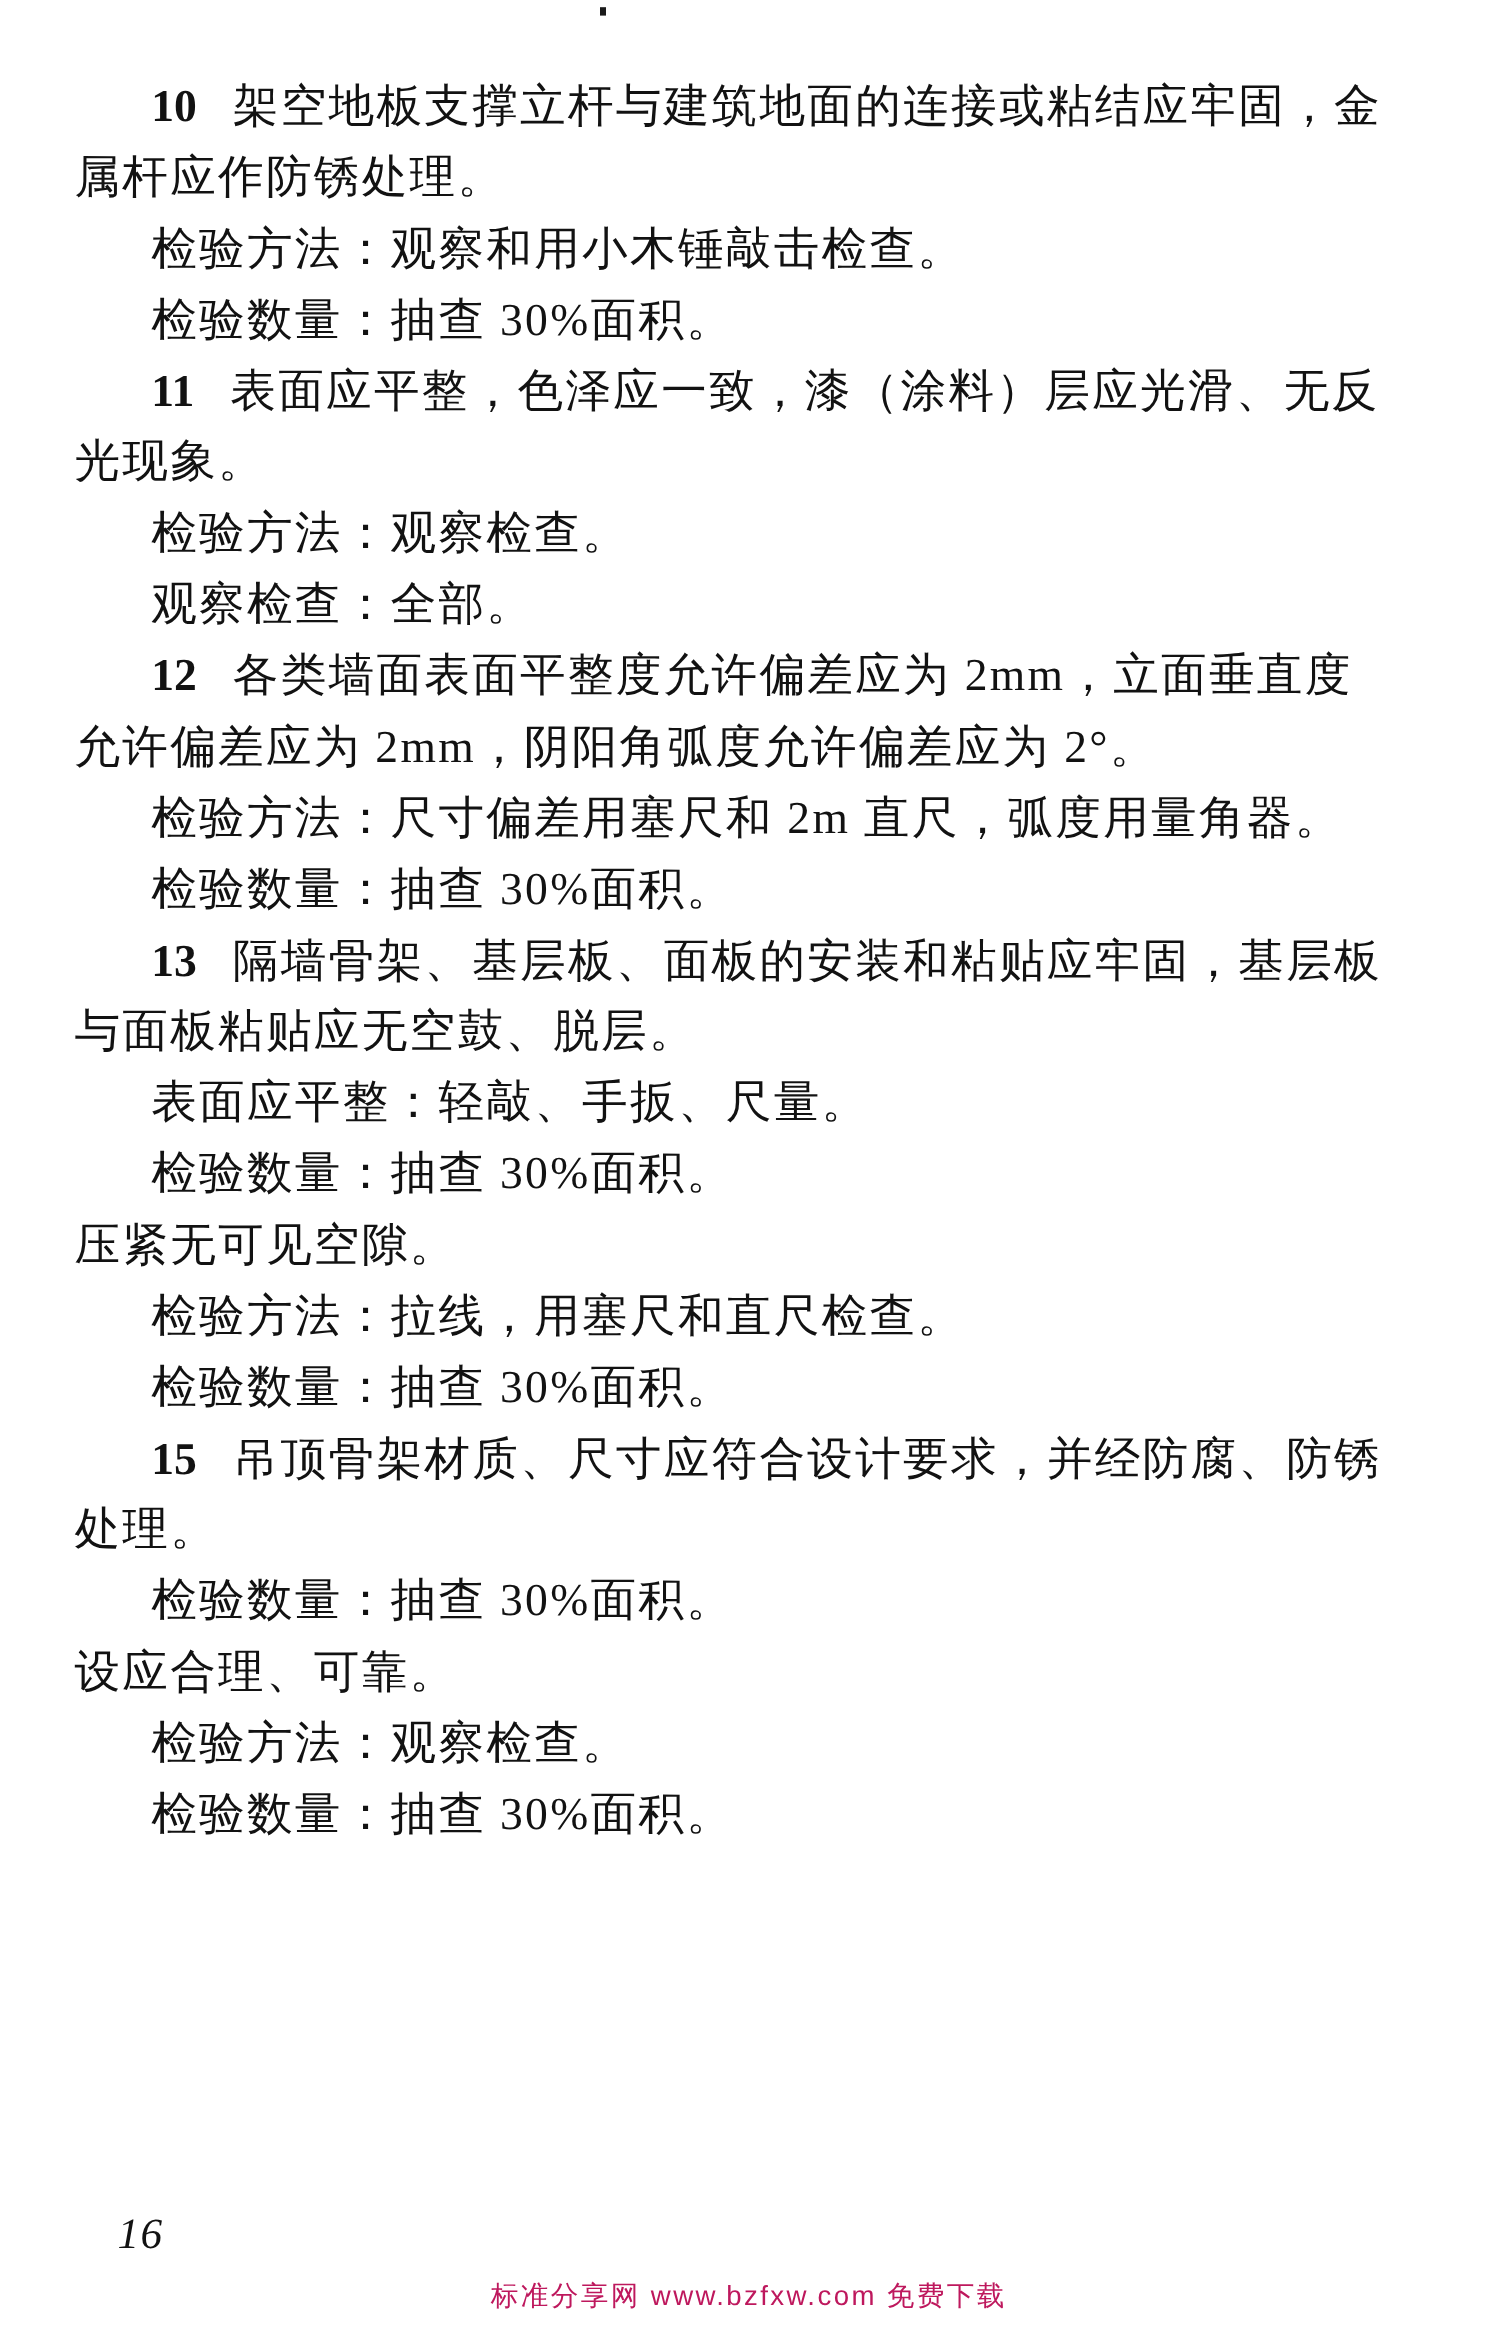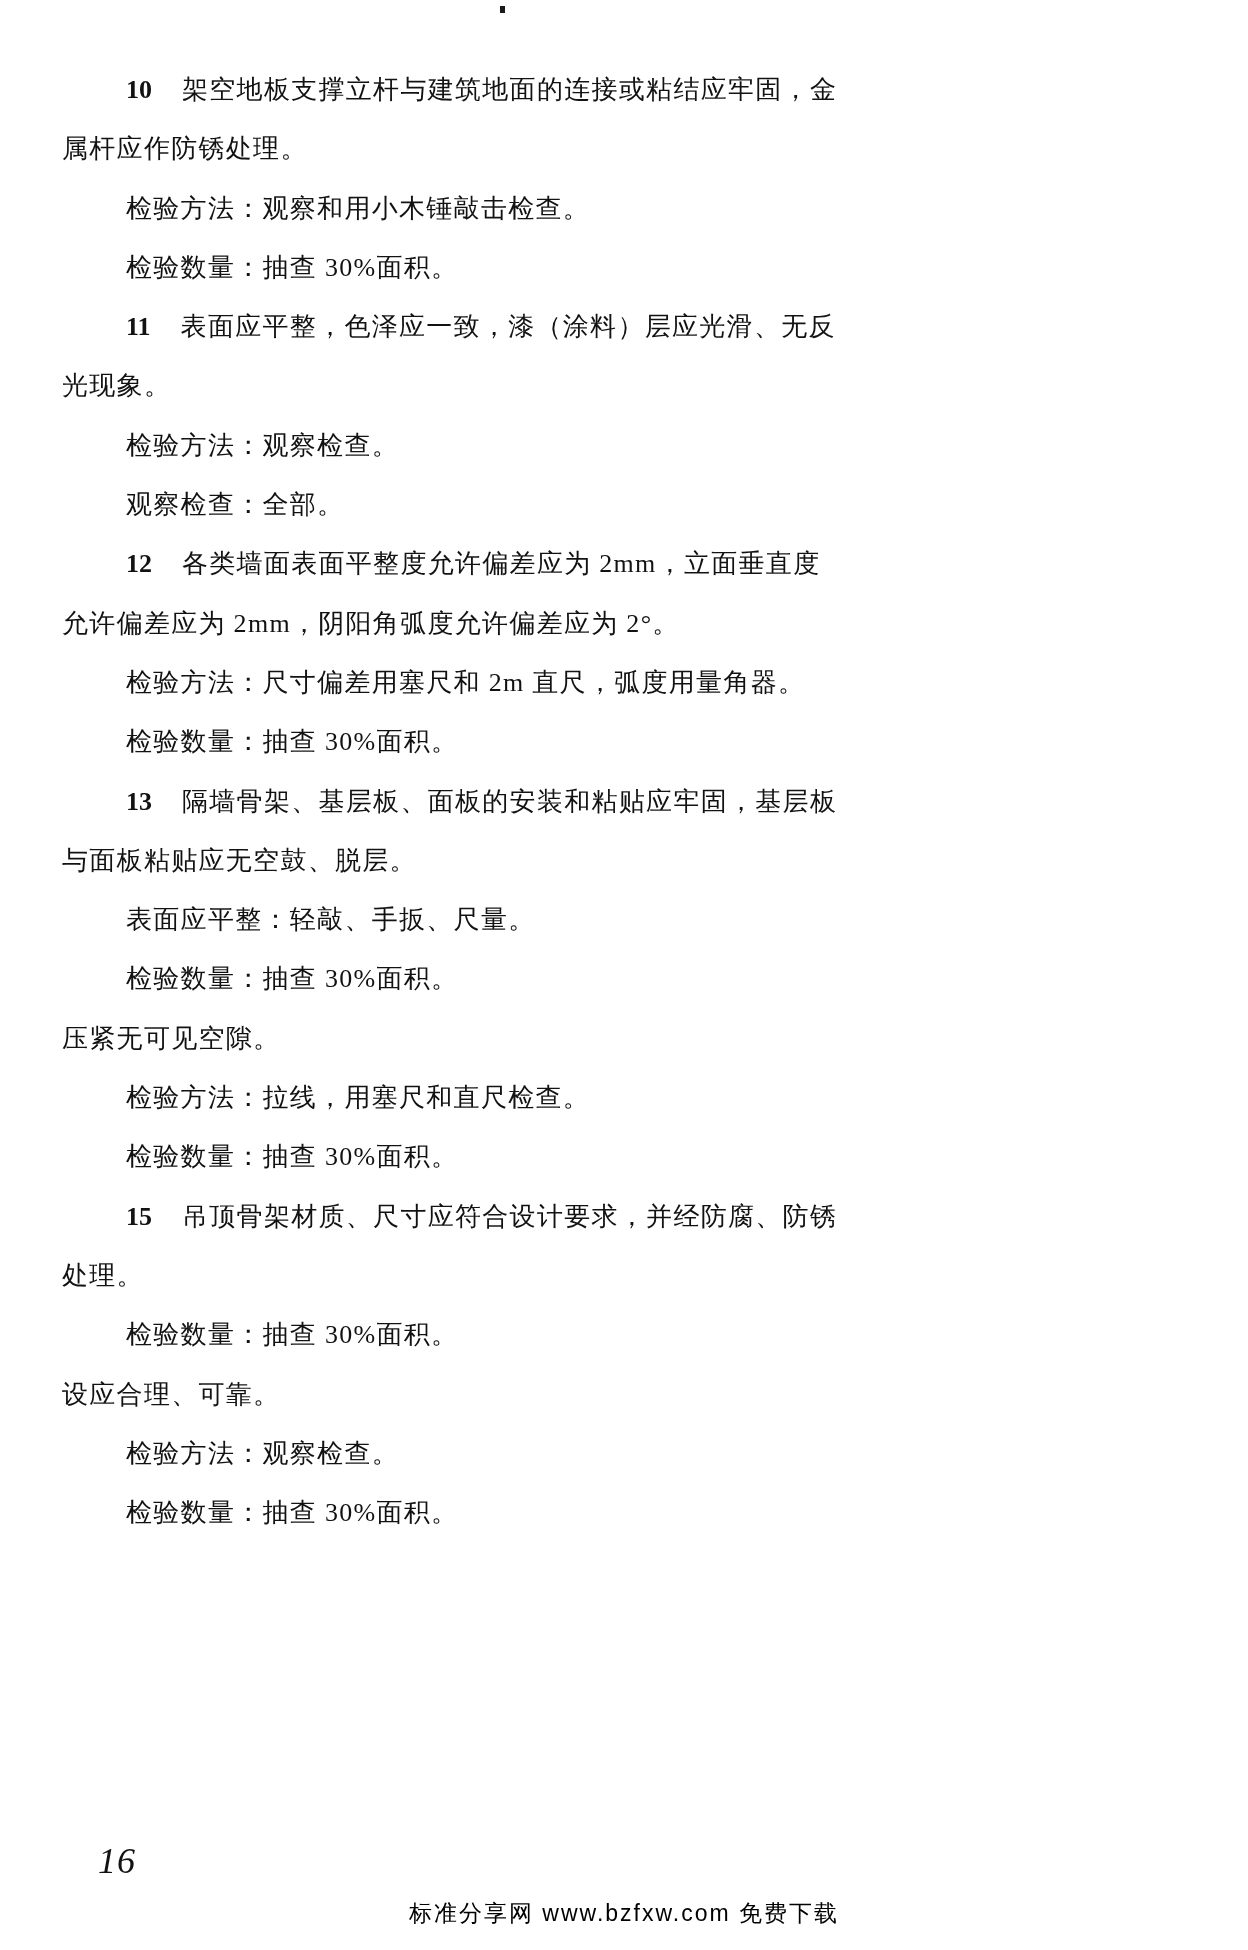--- a/index.html
+++ b/index.html
@@ -15,21 +15,21 @@
     font-family: "Liberation Serif", "DejaVu Serif", serif;
     color: #121212;
   }
   .page-content {
     position: absolute;
     top: 60px;
     left: 62px;
     width: 1140px;
   }
   .line {
-    font-size: 26px;
+    font-size: 38px;
     line-height: 59.3px;
     height: 59.3px;
     white-space: nowrap;
     letter-spacing: 0.05em;
   }
   .indent {
     padding-left: 64px;
   }
   .wide {
     letter-spacing: 0.26em;
@@ -55,21 +55,21 @@
     font-size: 36px;
     font-style: italic;
     letter-spacing: 1px;
   }
   .watermark {
     position: absolute;
     top: 1898px;
     left: 0;
     width: 100%;
     text-align: center;
-    color: #000000;
+    color: #be185d;
     font-size: 23px;
     font-family: "Liberation Sans", "DejaVu Sans", sans-serif;
     letter-spacing: 2px;
   }
 </style>
 </head>
 <body>
 
 <div class="speck"></div>
 

